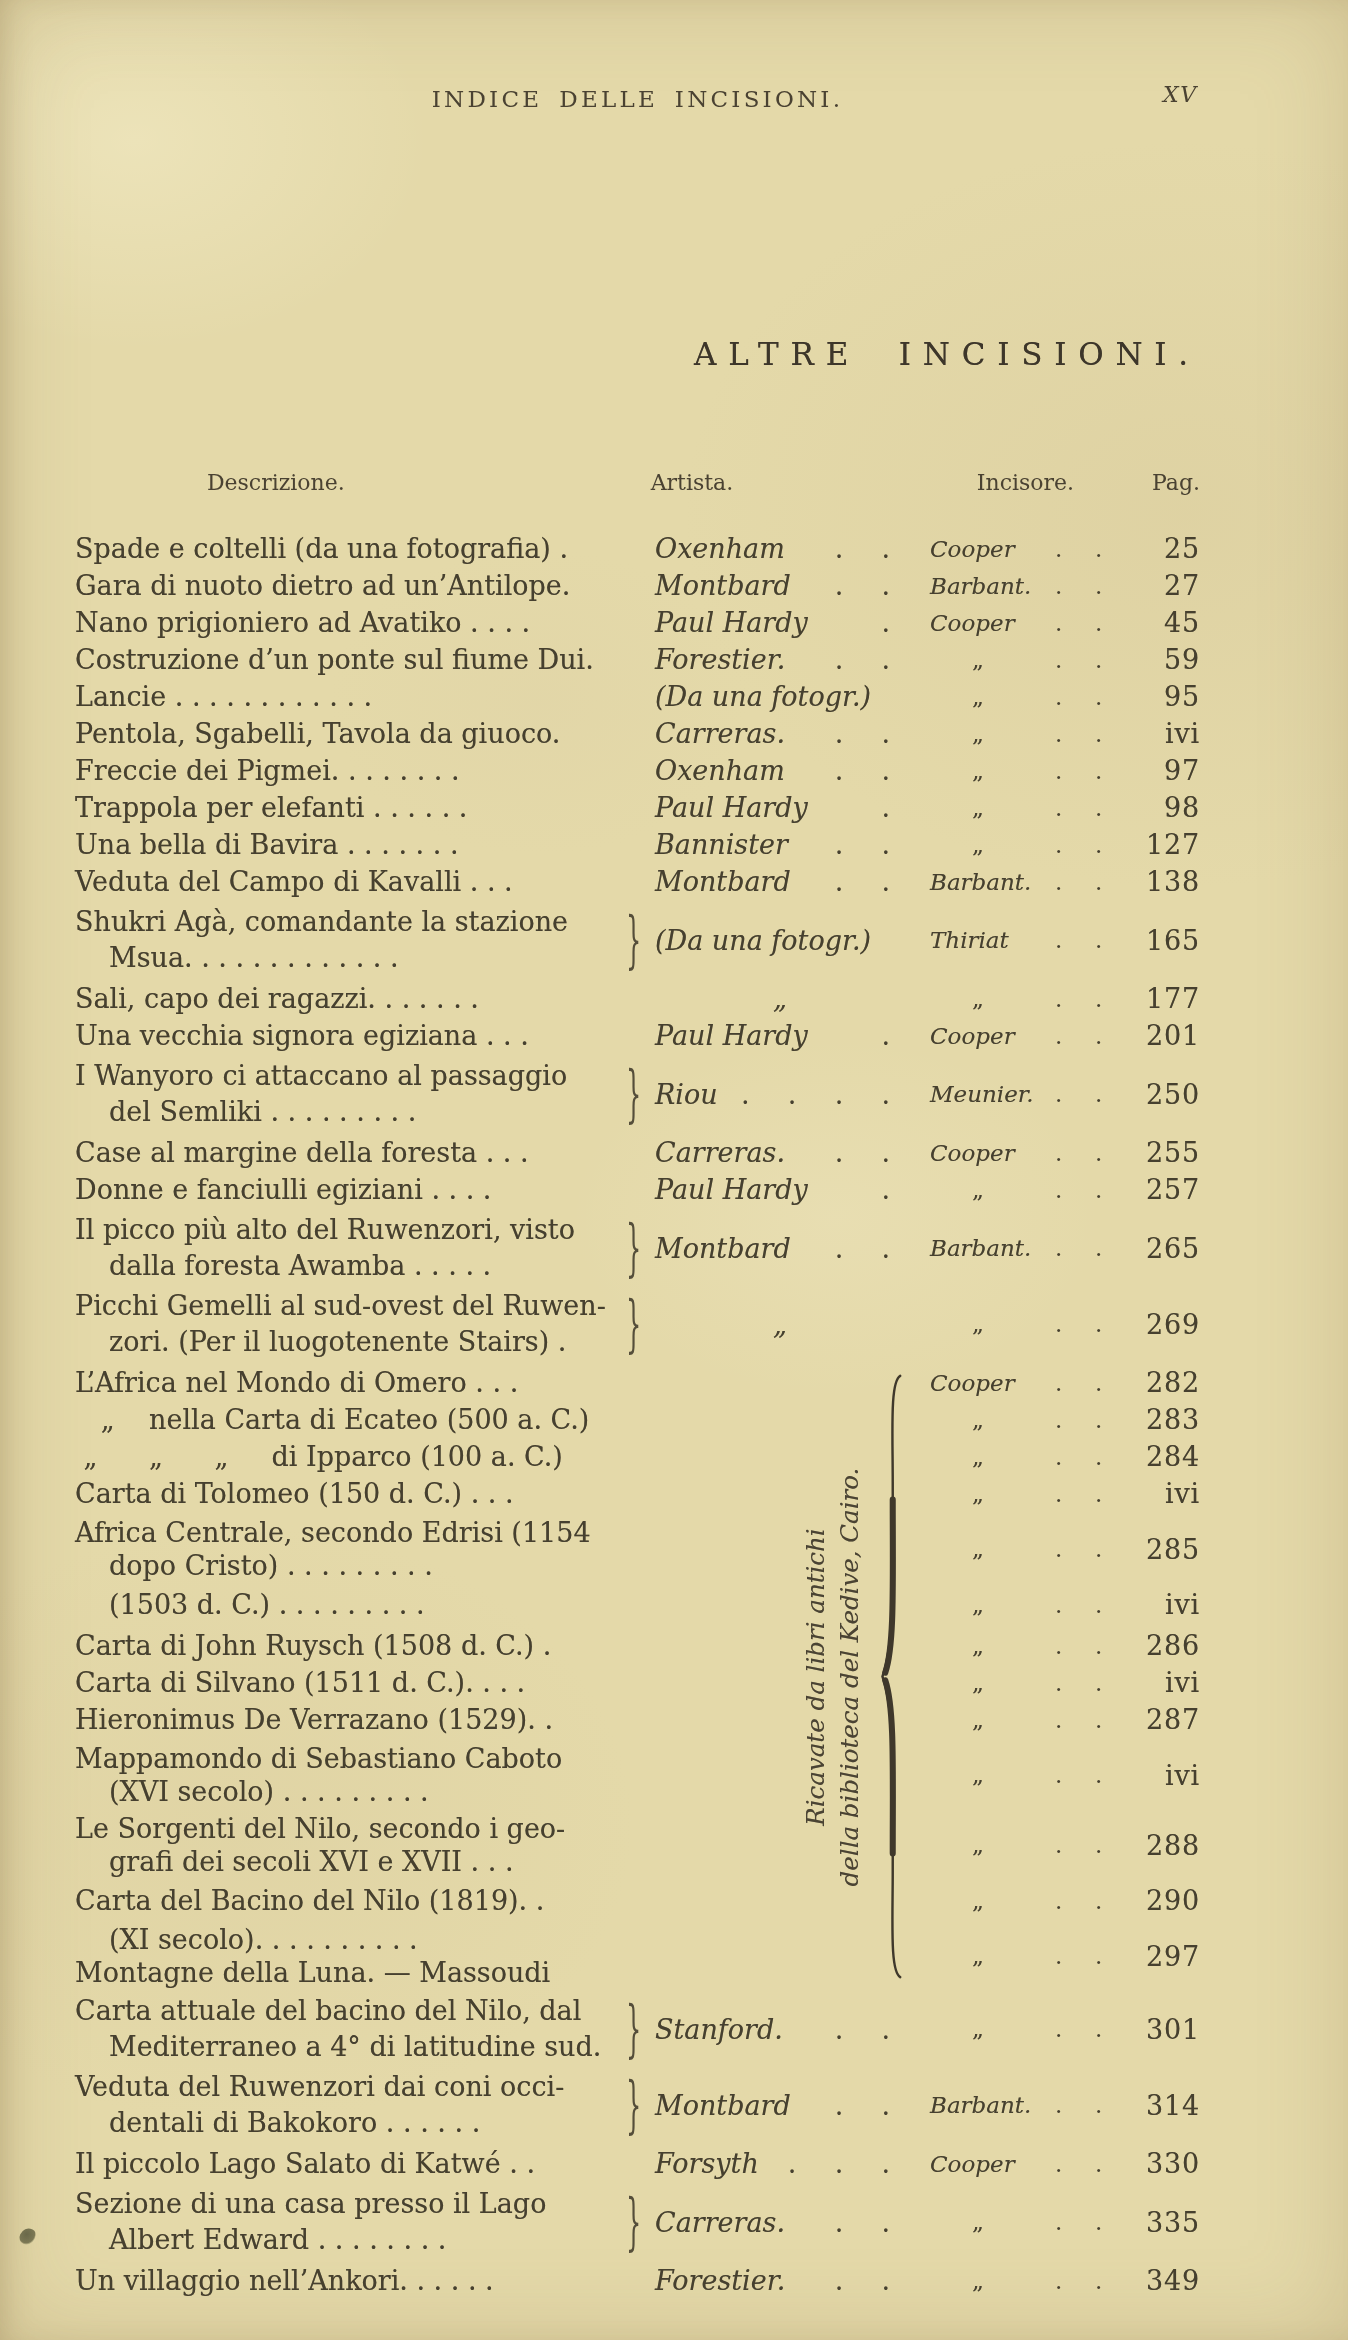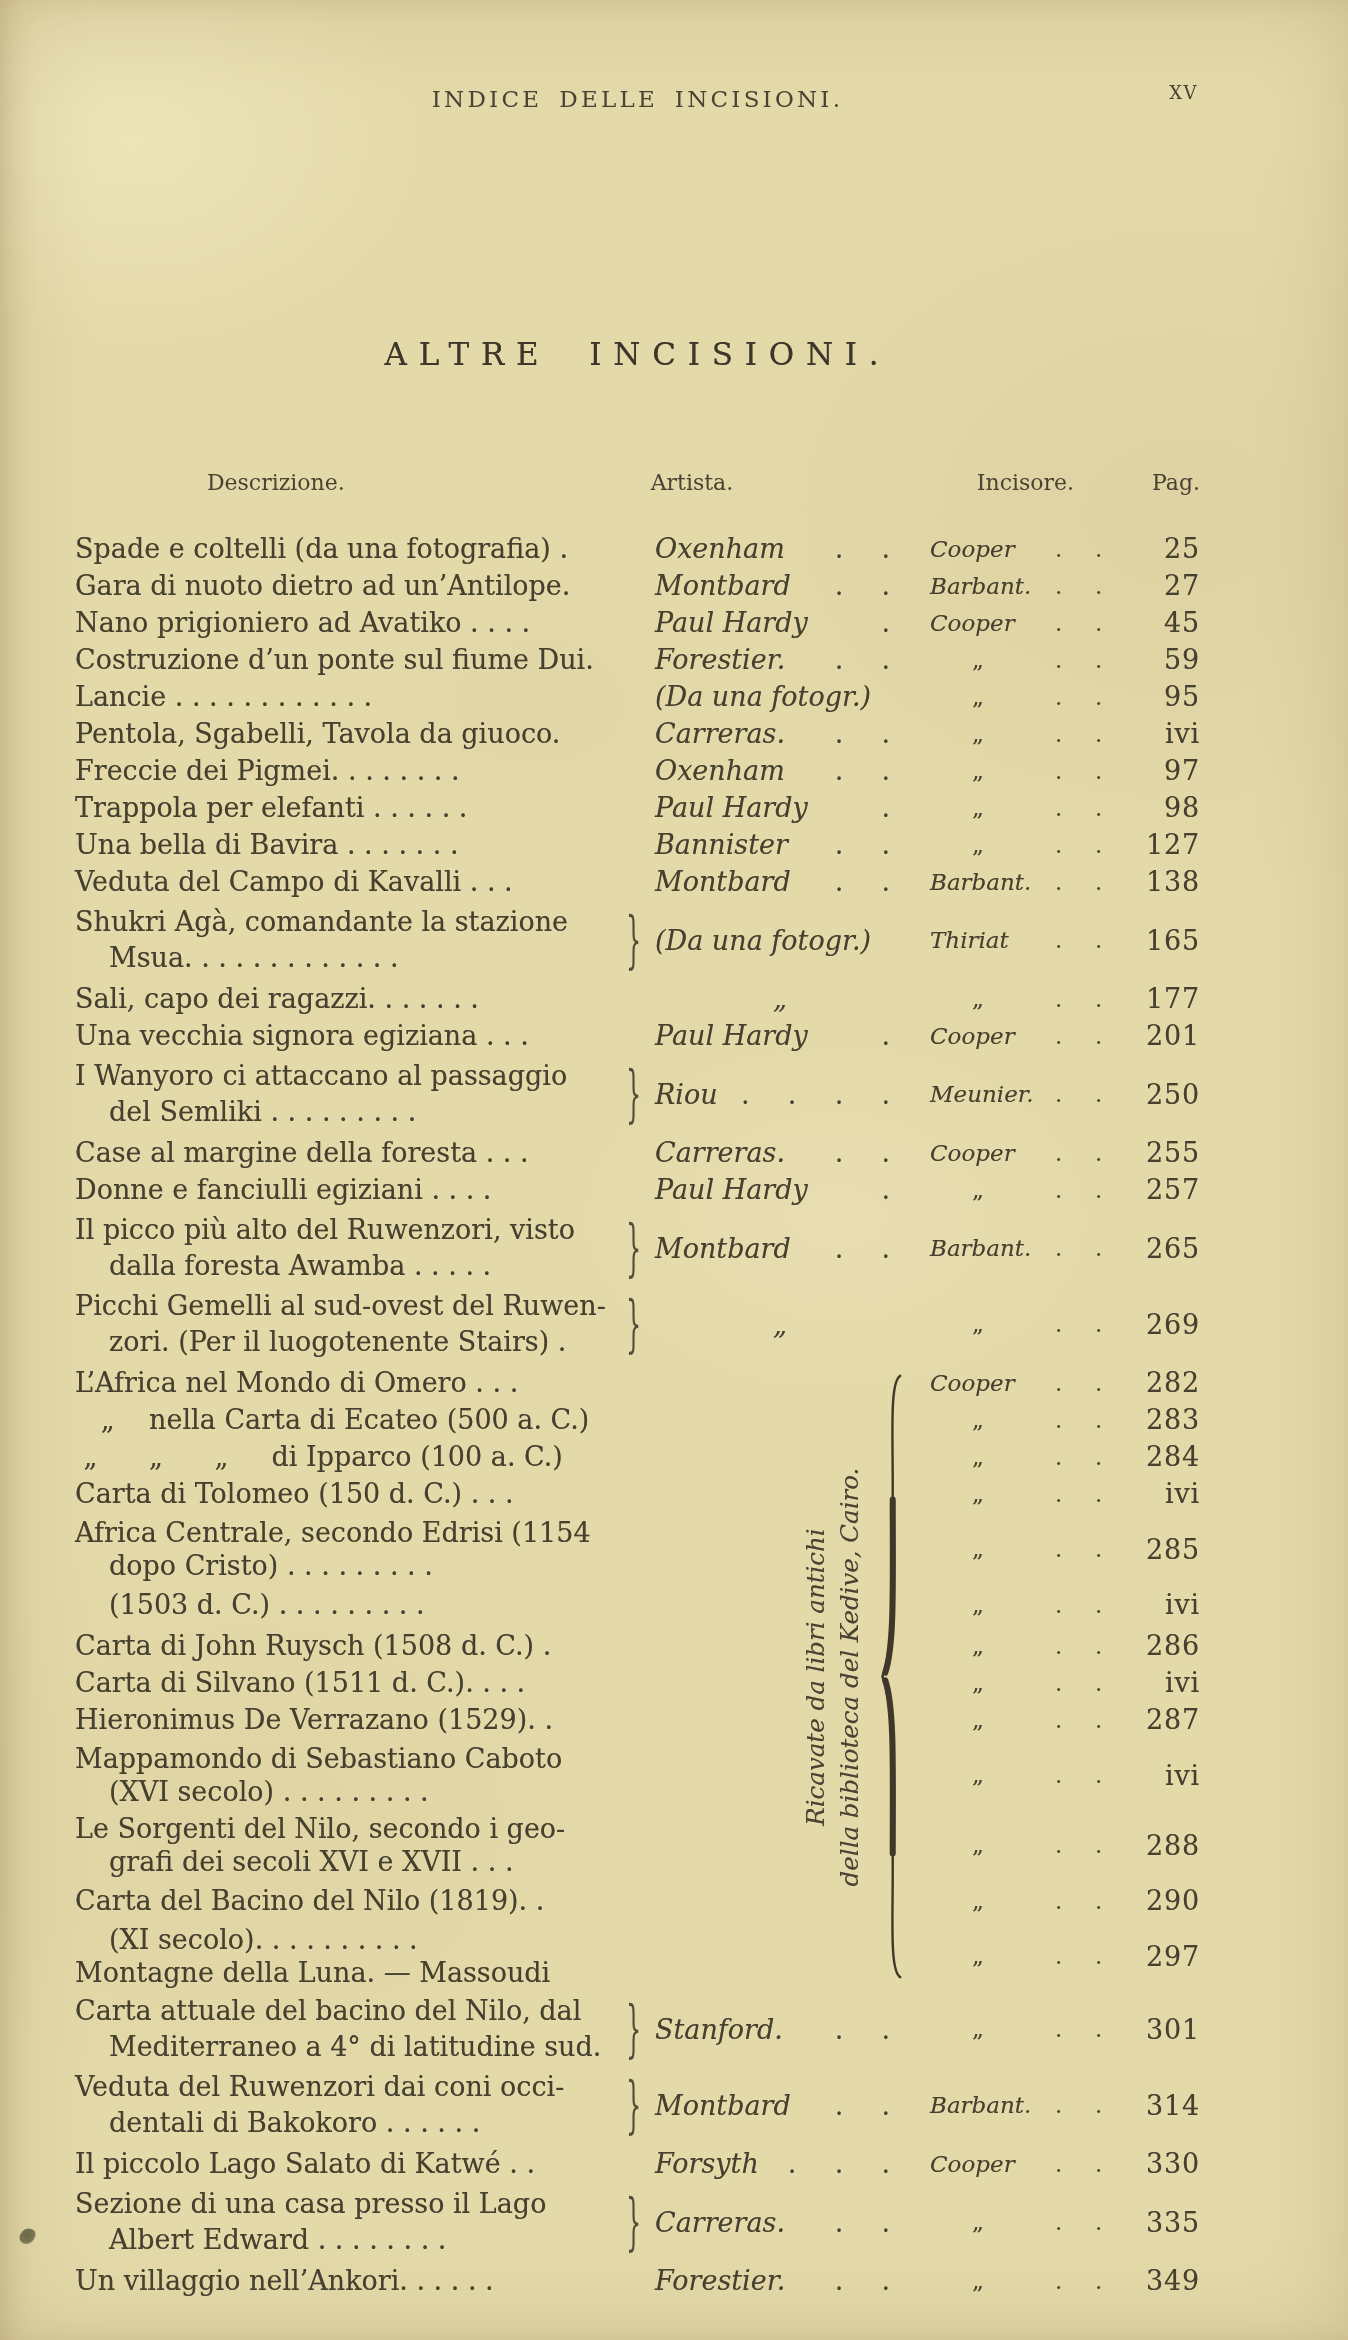--- a/index.html
+++ b/index.html
@@ -20,24 +20,24 @@
       radial-gradient(ellipse 380px 260px at 62% 52%, rgba(246,239,208,.22), transparent 70%),
       radial-gradient(ellipse 300px 220px at 40% 30%, rgba(222,209,165,.35), transparent 70%);
     box-shadow:inset 0 0 90px rgba(130,105,58,.22), inset 14px 0 30px -12px rgba(110,88,48,.25);
   }
   .running-header{
     position:relative;padding-top:86px;height:30px;
     text-align:center;font-size:23px;letter-spacing:.14em;word-spacing:.28em;
     color:#4a4232;
   }
   .running-header .pagenum{
-    position:absolute;right:2px;top:82px;font-size:18px;letter-spacing:.08em;
+    position:absolute;right:2px;top:82px;font-size:22px;letter-spacing:.08em;font-style:italic;
   }
   .section-title{
-    margin:220px 0 0 0;text-align:center;font-weight:normal;
+    margin:220px 0 0 0;text-align:right;font-weight:normal;
     font-size:31px;letter-spacing:.38em;word-spacing:.55em;color:#3d362a;
     text-shadow:0 0 .6px rgba(61,54,42,.6);
   }
   .table{margin-top:98px;}
   .thead{display:flex;font-size:22px;color:#4a4232;height:30px;align-items:baseline;gap:44px;}
   .th-desc{width:580px;text-align:center;box-sizing:border-box;padding-right:130px;}
   .th-artist{width:250px;text-align:left;}
   .th-engr{width:185px;margin-left:25px;text-align:center;}
   .th-page{flex:1;text-align:center;}
   .rows{margin-top:30px;}

